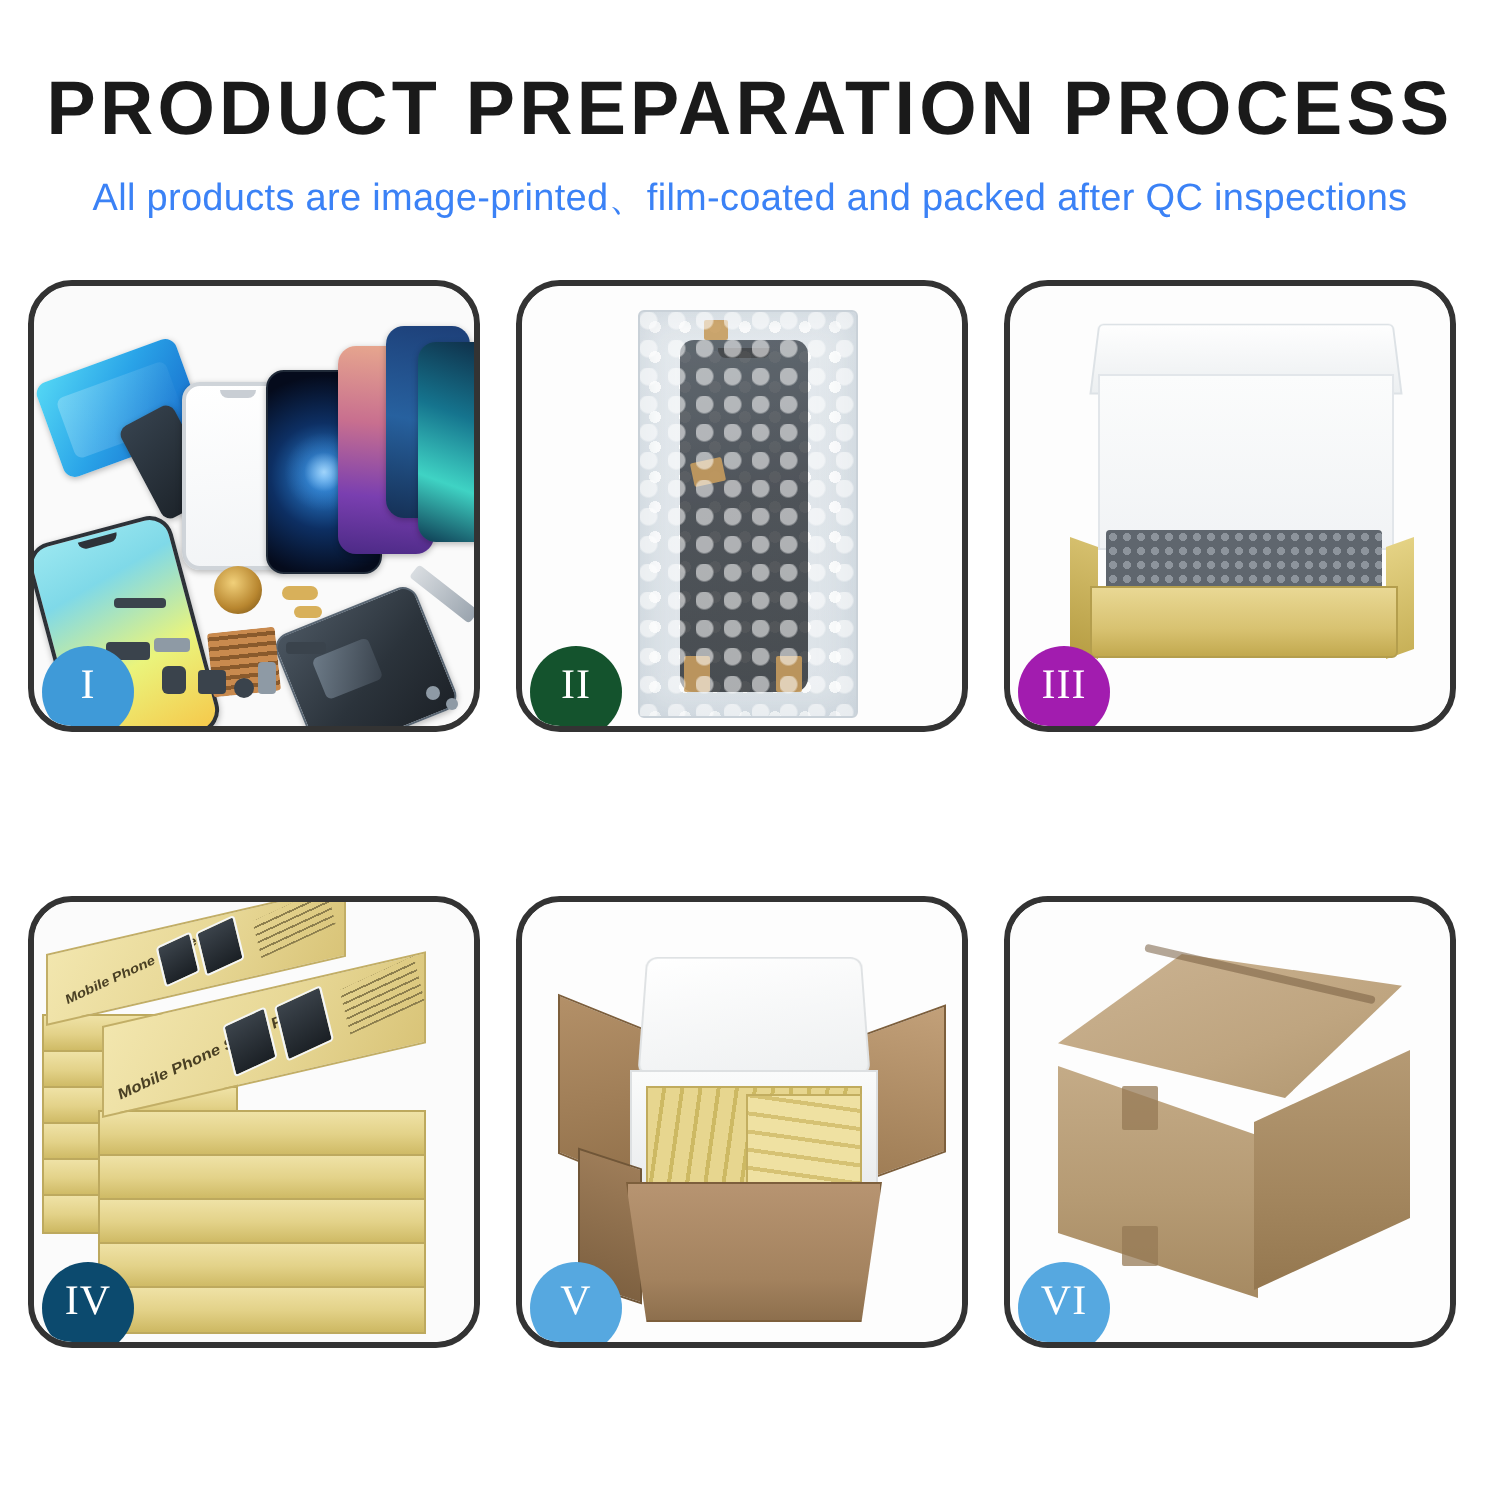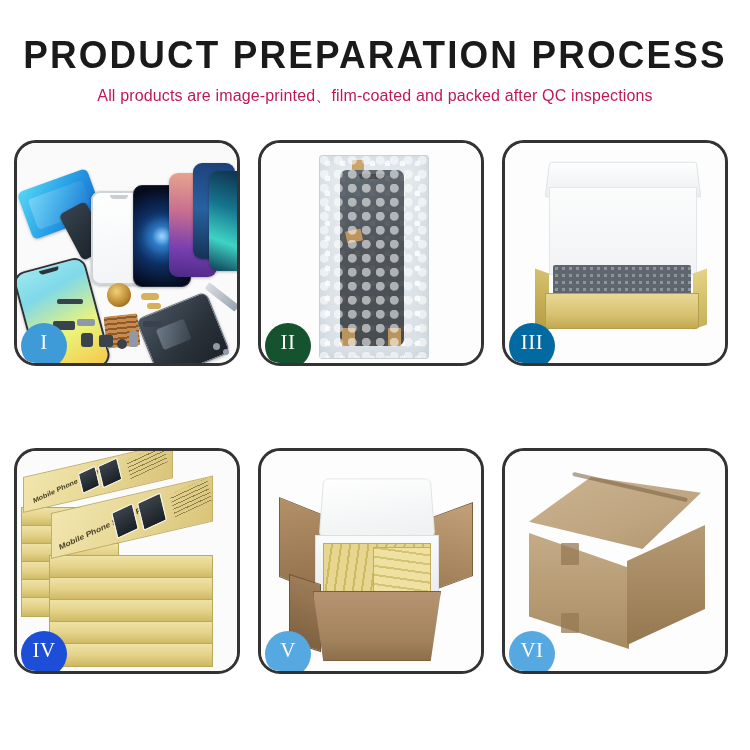--- a/index.html
+++ b/index.html
@@ -26,23 +26,23 @@
     font-weight: bold;
     letter-spacing: 2.2px;
     color: #1a1a1a;
     line-height: 1.05;
     white-space: nowrap;
     transform: scaleX(0.97);
   }
   .subtitle {
     margin-top: 10px;
     font-family: "Liberation Sans", sans-serif;
-    font-size: 16px;
+    font-size: 19px;
     font-weight: normal;
-    color: #be185d;
+    color: #3b82f6;
     letter-spacing: 0.15px;
     white-space: nowrap;
   }
 
   
   .grid {
     position: absolute;
     left: 14px;
     top: 140px;
     width: 722px;
@@ -443,21 +443,21 @@
   <div class="panel">
     <div class="panel-inner">
       <div class="p3-bg"></div>
       <div class="box3-lid"></div>
       <div class="box3-back"></div>
       <div class="box3-foam"></div>
       <div class="box3-left"></div>
       <div class="box3-right"></div>
       <div class="box3-front"></div>
     </div>
-    <div class="badge" style="background:#0369a1;">
+    <div class="badge" style="background:#a21caf;">
       <span>III</span>
     </div>
   </div>
 
   <div class="panel">
     <div class="panel-inner">
       <div class="p4-bg"></div>
 
       <div class="stackbox" style="left:4px;top:56px;width:96px;height:18px;"></div>
       <div class="stackbox" style="left:4px;top:74px;width:96px;height:18px;"></div>
@@ -479,21 +479,21 @@
       <div class="stackbox" style="left:32px;top:170px;width:162px;height:22px;"></div>
       <div class="stackbox" style="left:32px;top:192px;width:162px;height:22px;"></div>
 
       <div class="sb-top" style="left:34px;top:62px;width:160px;height:44px;transform:skewY(-13deg);transform-origin:left bottom;">
         <div class="sb-label" style="left:6px;top:20px;font-size:8px;transform:rotate(-13deg);">Mobile Phone Spare Parts</div>
         <div class="sb-win" style="left:62px;top:10px;width:20px;height:26px;transform:rotate(-13deg);"></div>
         <div class="sb-win" style="left:88px;top:6px;width:22px;height:28px;transform:rotate(-13deg);"></div>
         <div class="sb-lines" style="left:120px;top:4px;width:38px;height:24px;transform:rotate(-13deg);"></div>
       </div>
     </div>
-    <div class="badge" style="background:#1d4ed8;">
+    <div class="badge" style="background:#0c4a6e;">
       <span>IV</span>
     </div>
   </div>
 
   <div class="panel">
     <div class="panel-inner">
       <div class="p5-bg"></div>
       <div class="c5-flap-l"></div>
       <div class="c5-flap-r"></div>
       <div class="c5-foam-lid"></div>

